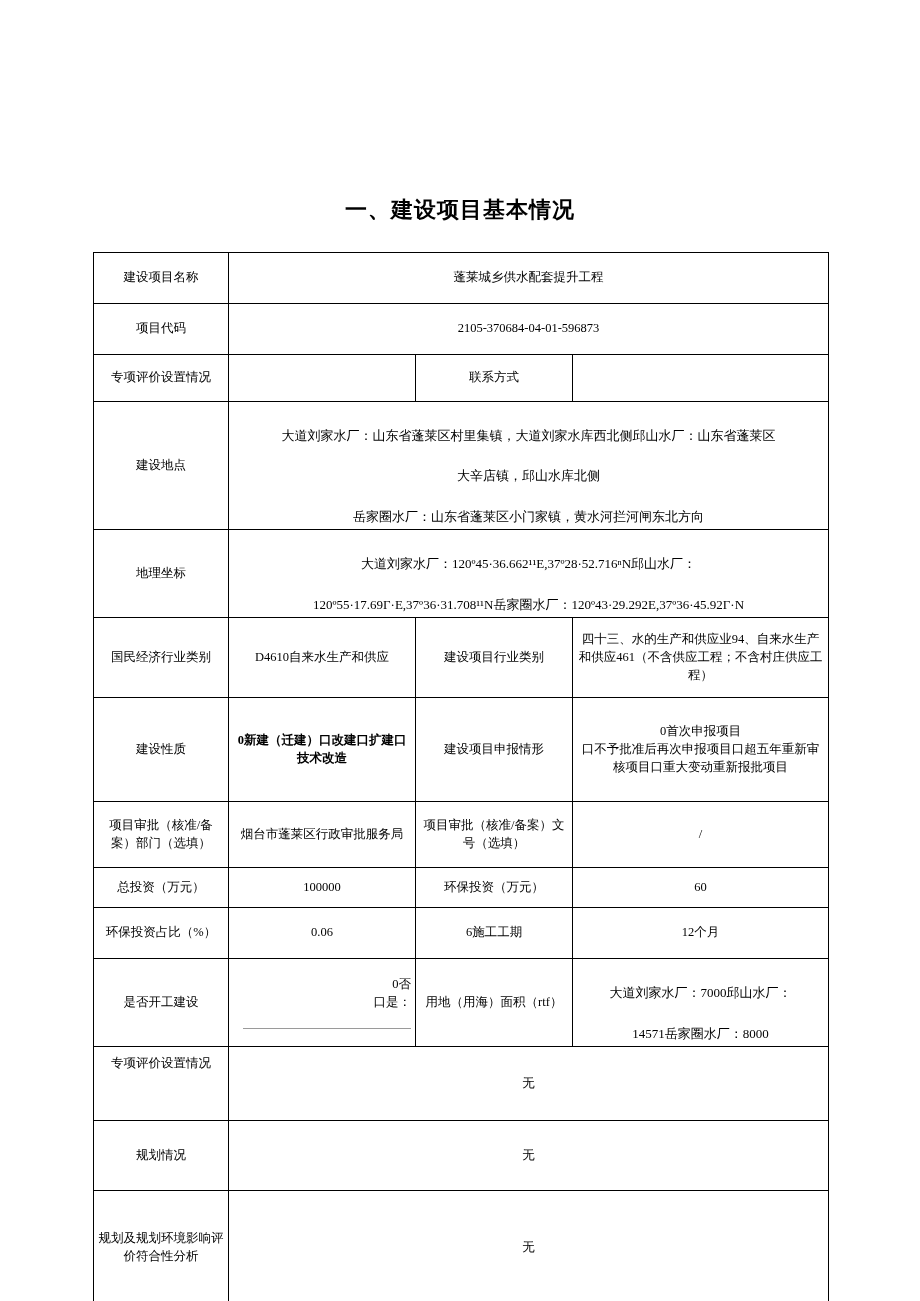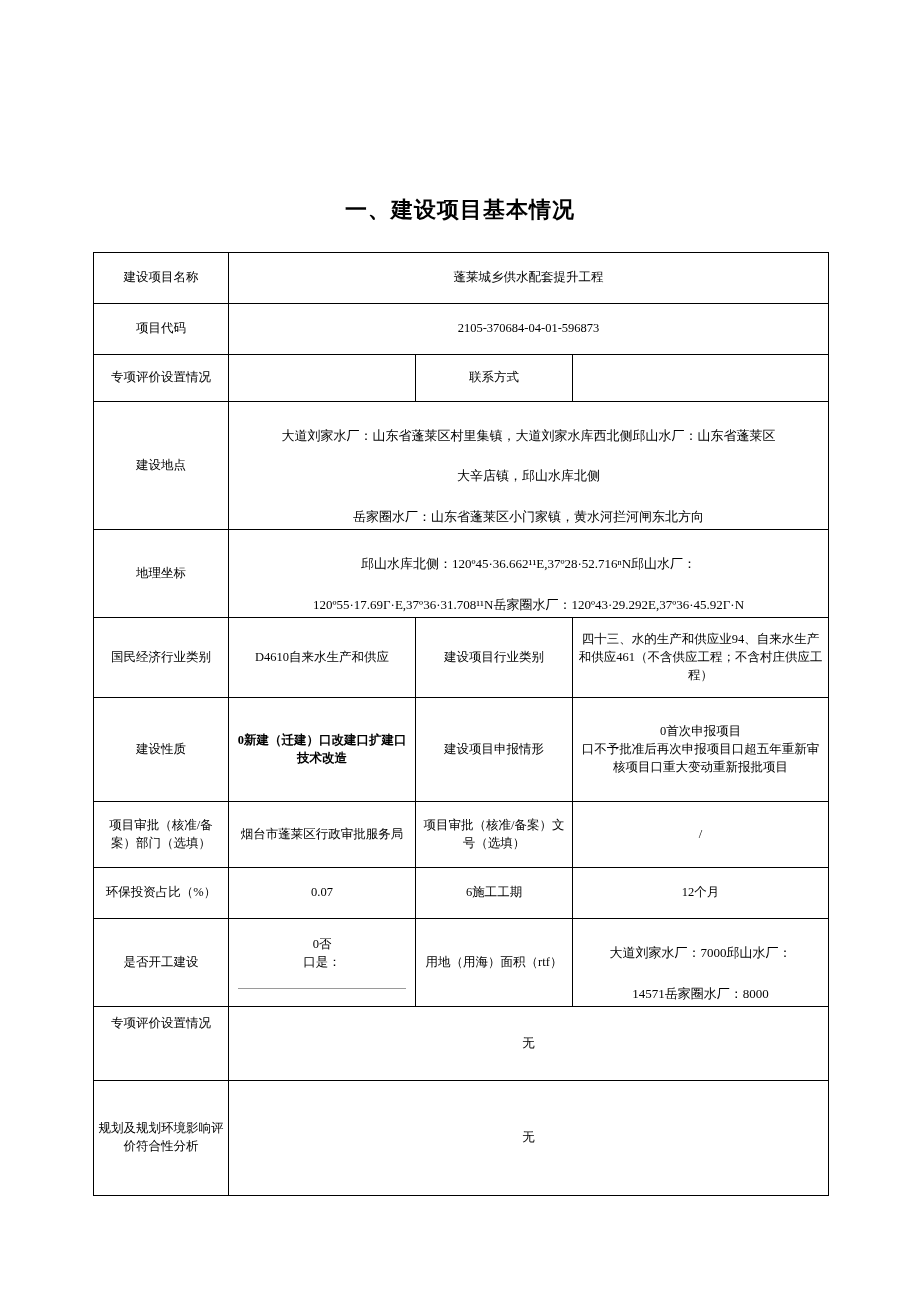--- a/index.html
+++ b/index.html
@@ -77,21 +77,21 @@
   }
   .blankline {
     display: inline-block;
     width: 168px;
     border-bottom: 1px solid #9a9a9a;
     height: 11px;
     vertical-align: bottom;
   }
   .checkline {
     display: block;
-    text-align: center;
+    text-align: right;
   }
   .mid-none {
     text-align: center;
   }
 </style>
 </head>
 <body>
 
 <div class="page">
 
@@ -128,21 +128,21 @@
         <td colspan="3" class="val-center-top">
           <span class="coordline">大道刘家水厂：山东省蓬莱区村里集镇，大道刘家水库西北侧邱山水厂：山东省蓬莱区</span>
           <span class="coordline">大辛店镇，邱山水库北侧</span>
           <span class="coordline">岳家圈水厂：山东省蓬莱区小门家镇，黄水河拦河闸东北方向</span>
         </td>
       </tr>
 
       <tr>
         <td class="lbl" style="height:68px">地理坐标</td>
         <td colspan="3">
-          <span class="coordline">邱山水库北侧：120º45·36.662¹¹E,37º28·52.716ⁿN邱山水厂：</span>
+          <span class="coordline">大道刘家水厂：120º45·36.662¹¹E,37º28·52.716ⁿN邱山水厂：</span>
           <span class="coordline">120º55·17.69Γ·E,37º36·31.708¹¹N岳家圈水厂：120º43·29.292E,37º36·45.92Γ·N</span>
         </td>
       </tr>
 
       <tr>
         <td class="lbl" style="height:73px">国民经济行业类别</td>
         <td>D4610自来水生产和供应</td>
         <td class="lbl">建设项目行业类别</td>
         <td class="val-left">四十三、水的生产和供应业94、自来水生产和供应461（不含供应工程；不含村庄供应工程）</td>
       </tr>
@@ -155,24 +155,30 @@
 口不予批准后再次申报项目口超五年重新审核项目口重大变动重新报批项目</td>
       </tr>
 
       <tr>
         <td class="lbl" style="height:59px">项目审批（核准/备案）部门（选填）</td>
         <td>烟台市蓬莱区行政审批服务局</td>
         <td class="lbl">项目审批（核准/备案）文号（选填）</td>
         <td>/</td>
       </tr>
 
+      <tr>
+        <td class="lbl" style="height:33px">总投资（万元）</td>
+        <td>100000</td>
+        <td class="lbl">环保投资（万元）</td>
+        <td>60</td>
+      </tr>
 
       <tr>
         <td class="lbl" style="height:44px">环保投资占比（%）</td>
-        <td>0.07</td>
+        <td>0.06</td>
         <td class="lbl">6施工工期</td>
         <td>12个月</td>
       </tr>
 
       <tr>
         <td class="lbl" style="height:68px">是否开工建设</td>
         <td class="val-left">
           <span class="checkline">0否</span>
           <span class="checkline"><span>口是：</span><span class="blankline"></span></span>
         </td>
@@ -181,20 +187,24 @@
           <span class="coordline">大道刘家水厂：7000邱山水厂：</span>
           <span class="coordline">14571岳家圈水厂：8000</span>
         </td>
       </tr>
 
       <tr>
         <td class="lbl" style="height:62px; vertical-align:top; padding-top:8px">专项评价设置情况</td>
         <td colspan="3" class="mid-none">无</td>
       </tr>
 
+      <tr>
+        <td class="lbl" style="height:63px">规划情况</td>
+        <td colspan="3" class="mid-none">无</td>
+      </tr>
 
 
       <tr>
         <td class="lbl" style="height:108px">规划及规划环境影响评价符合性分析</td>
         <td colspan="3" class="mid-none">无</td>
       </tr>
 
     </tbody>
   </table>
 

